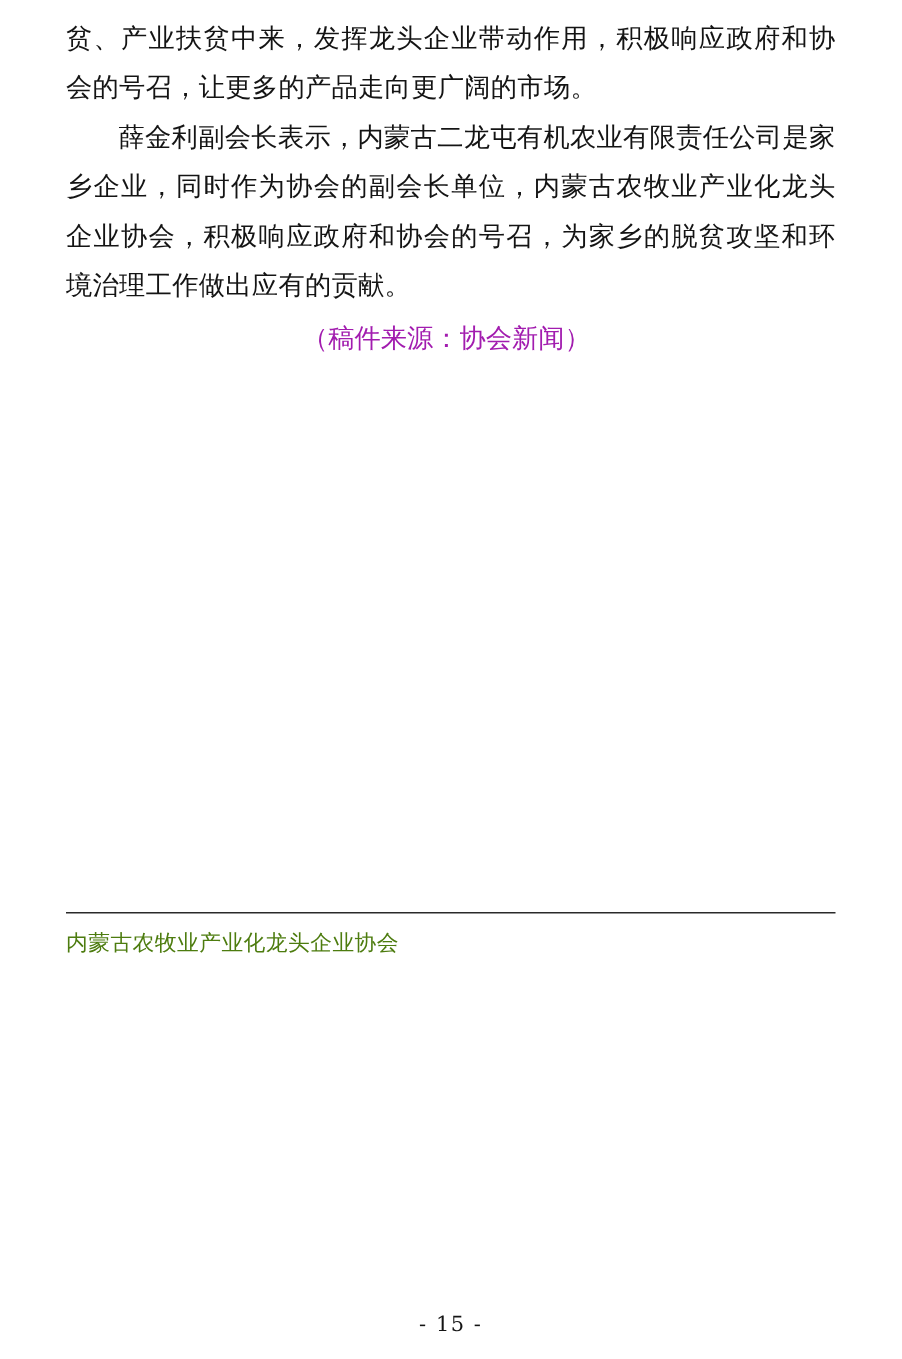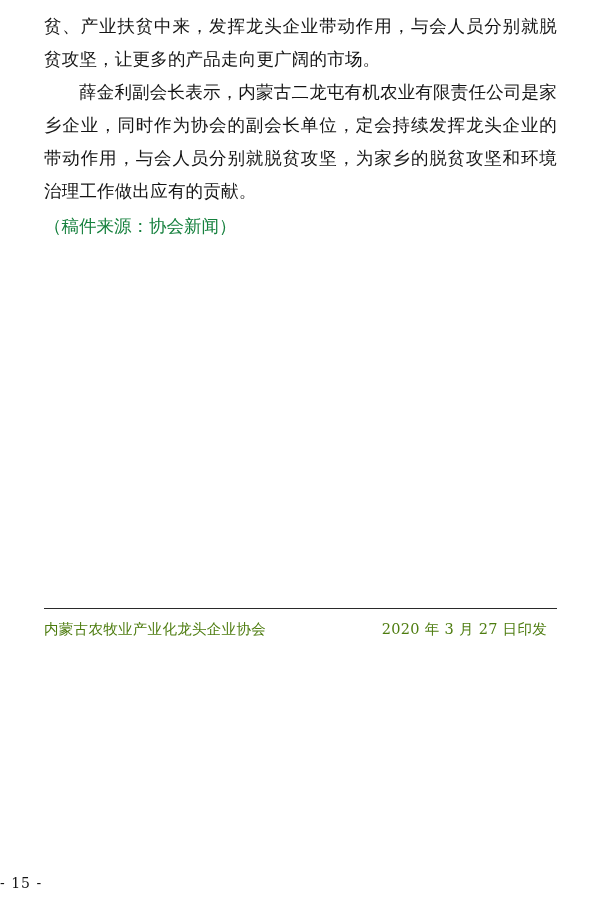--- a/index.html
+++ b/index.html
@@ -33,25 +33,25 @@
     text-justify: inter-ideograph;
     margin: 0;
     color: #141414;
   }
   .para.indent {
     text-indent: 35px;
   }
   .para-source {
     font-size: 17.5px;
     line-height: 33px;
-    text-align: left;
+    text-align: center;
     margin: 0;
     padding-top: 2px;
     padding-right: 6px;
-    color: #15803d;
+    color: #a21caf;
   }
   .footer-block {
     position: absolute;
     left: 44px;
     right: 44px;
     top: 608px;
   }
   .footer-rule {
     border: none;
     border-top: 1.4px solid #2a2a2a;
@@ -71,39 +71,39 @@
   }
   .footer-right {
     letter-spacing: 0.3px;
     padding-right: 10px;
   }
   .page-number {
     position: absolute;
     left: 0;
     right: 0;
     top: 875px;
+    text-align: center;
     font-size: 14px;
     color: #141414;
     letter-spacing: 1px;
   }
 </style>
 </head>
 <body>
 
 <div class="page">
 
   <div class="body-text">
-    <p class="para">贫、产业扶贫中来，发挥龙头企业带动作用，与会人员分别就脱贫攻坚，让更多的产品走向更广阔的市场。</p>
-    <p class="para indent">薛金利副会长表示，内蒙古二龙屯有机农业有限责任公司是家乡企业，同时作为协会的副会长单位，定会持续发挥龙头企业的带动作用，与会人员分别就脱贫攻坚，为家乡的脱贫攻坚和环境治理工作做出应有的贡献。</p>
+    <p class="para">贫、产业扶贫中来，发挥龙头企业带动作用，积极响应政府和协会的号召，让更多的产品走向更广阔的市场。</p>
+    <p class="para indent">薛金利副会长表示，内蒙古二龙屯有机农业有限责任公司是家乡企业，同时作为协会的副会长单位，内蒙古农牧业产业化龙头企业协会，积极响应政府和协会的号召，为家乡的脱贫攻坚和环境治理工作做出应有的贡献。</p>
     <p class="para-source">（稿件来源：协会新闻）</p>
   </div>
 
   <div class="footer-block">
     <hr class="footer-rule">
     <div class="footer-row">
       <span class="footer-left">内蒙古农牧业产业化龙头企业协会</span>
-      <span class="footer-right">2020 年 3 月 27 日印发</span>
     </div>
   </div>
 
   <div class="page-number">- 15 -</div>
 
 </div>
 
 </body></html>

